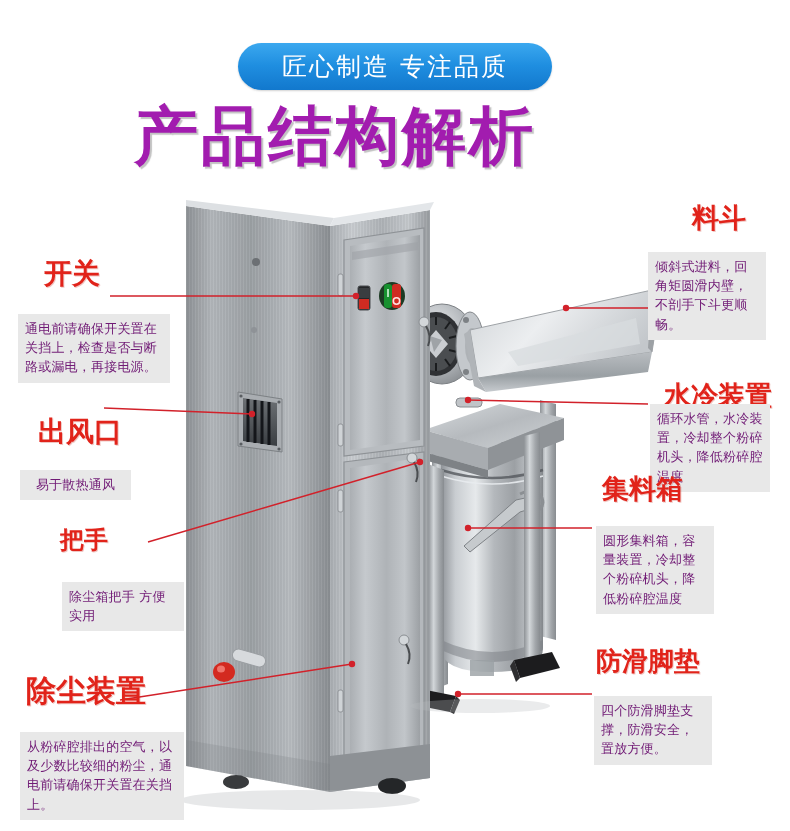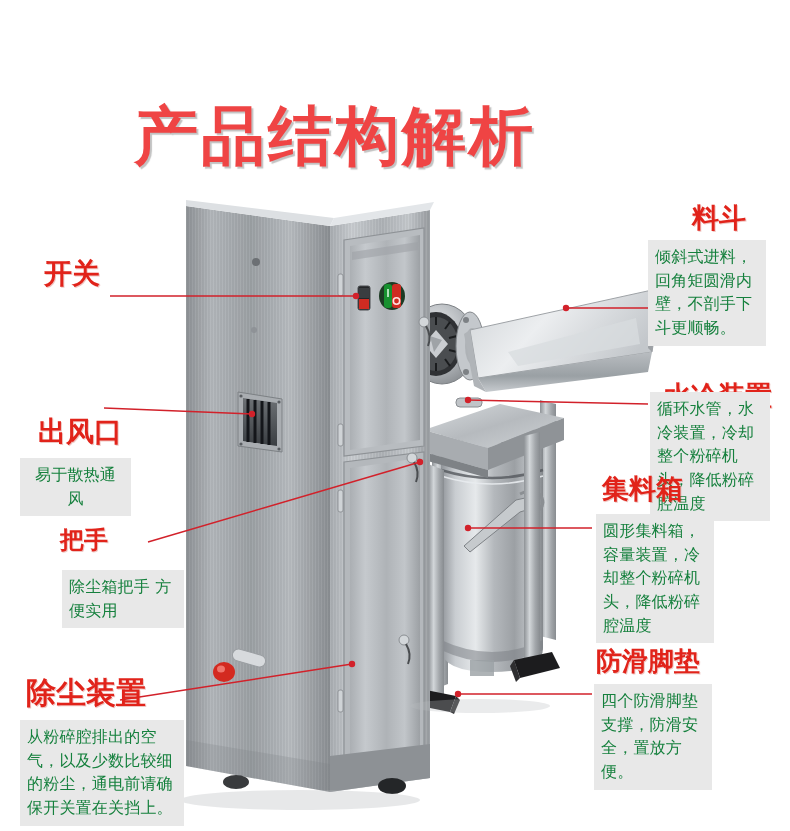--- a/index.html
+++ b/index.html
@@ -45,44 +45,45 @@
     line-height: 1;
   }
   .main-title {
     position: absolute;
     left: 0;
     top: 104px;
     width: 670px;
     text-align: center;
     font-size: 64px;
     font-weight: bold;
-    color: #ef4444;
+    color: #a21caf;
     letter-spacing: 3px;
     line-height: 1;
     text-shadow: 2px 2px 1px rgba(120,120,120,0.45);
   }
 
   
   .anno-title {
     position: absolute;
     color: #e1231a;
     font-weight: bold;
     line-height: 1;
     white-space: nowrap;
     text-shadow: 1px 1px 0 rgba(190,30,20,0.25);
   }
   .anno-body {
     position: absolute;
     background: #e8e8e8;
-    color: #15803d;
-    font-size: 16px;
+    color: #701a75;
+    font-size: 13px;
     line-height: 1.48;
     padding: 5px 7px 6px 7px;
     box-sizing: border-box;
     letter-spacing: 0.2px;
+    margin-top: 12px;
   }
 
   
   .lines {
     position: absolute;
     left: 0; top: 0;
     width: 790px;
     height: 831px;
     pointer-events: none;
   }
@@ -93,20 +94,23 @@
     left: 0; top: 0;
     width: 790px;
     height: 831px;
   }
 </style>
 </head>
 <body>
 
 <div id="stage">
 
+  <div class="badge">
+    <span class="badge-text">匠心制造 专注品质</span>
+  </div>
   <div class="main-title">产品结构解析</div>
 
   <svg class="machine" viewBox="0 0 790 831" xmlns="http://www.w3.org/2000/svg">
     <defs>
 
       <linearGradient id="steelLeft" x1="0" y1="0" x2="1" y2="0">
         <stop offset="0%" stop-color="#8d9195"></stop>
         <stop offset="18%" stop-color="#b2b6ba"></stop>
         <stop offset="45%" stop-color="#9ba0a4"></stop>
         <stop offset="72%" stop-color="#b7bbbf"></stop>
@@ -352,28 +356,29 @@
       <circle cx="420" cy="462" r="3.2"></circle>
       <circle cx="352" cy="664" r="3.2"></circle>
       <circle cx="566" cy="308" r="3.2"></circle>
       <circle cx="468" cy="400" r="3.2"></circle>
       <circle cx="468" cy="528" r="3.2"></circle>
       <circle cx="458" cy="694" r="3.2"></circle>
     </g>
   </svg>
 
   <div class="anno-title" style="left:44px; top:260px; font-size:28px;">开关</div>
+  <div class="anno-body" style="left:18px; top:302px; width:152px;">通电前请确保开关置在关挡上，检查是否与断路或漏电，再接电源。</div>
 
   <div class="anno-title" style="left:38px; top:418px; font-size:28px;">出风口</div>
   <div class="anno-body" style="left:20px; top:458px; width:111px;text-align:center;">易于散热通风</div>
 
   <div class="anno-title" style="left:60px; top:528px; font-size:24px;">把手</div>
   <div class="anno-body" style="left:62px; top:570px; width:122px;">除尘箱把手 方便实用</div>
 
-  <div class="anno-title" style="left:26px; top:678px; font-size:30px;">除尘装置</div>
+  <div class="anno-title" style="left:26px; top:678px; font-size:30px;font-family:Liberation Mono, monospace;">除尘装置</div>
   <div class="anno-body" style="left:20px; top:720px; width:164px;">从粉碎腔排出的空气，以及少数比较细的粉尘，通电前请确保开关置在关挡上。</div>
 
   <div class="anno-title" style="left:692px; top:204px; font-size:27px;">料斗</div>
   <div class="anno-body" style="left:648px; top:240px; width:118px;">倾斜式进料，回角矩圆滑内壁，不剖手下斗更顺畅。</div>
 
   <div class="anno-title" style="left:664px; top:348px; font-size:27px;margin-top:34px;">水冷装置</div>
   <div class="anno-body" style="left:650px; top:392px; width:120px;">循环水管，水冷装置，冷却整个粉碎机头，降低粉碎腔温度</div>
 
   <div class="anno-title" style="left:602px; top:478px; font-size:27px;font-family:Liberation Mono, monospace;">集料箱</div>
   <div class="anno-body" style="left:596px; top:514px; width:118px;">圆形集料箱，容量装置，冷却整个粉碎机头，降低粉碎腔温度</div>

